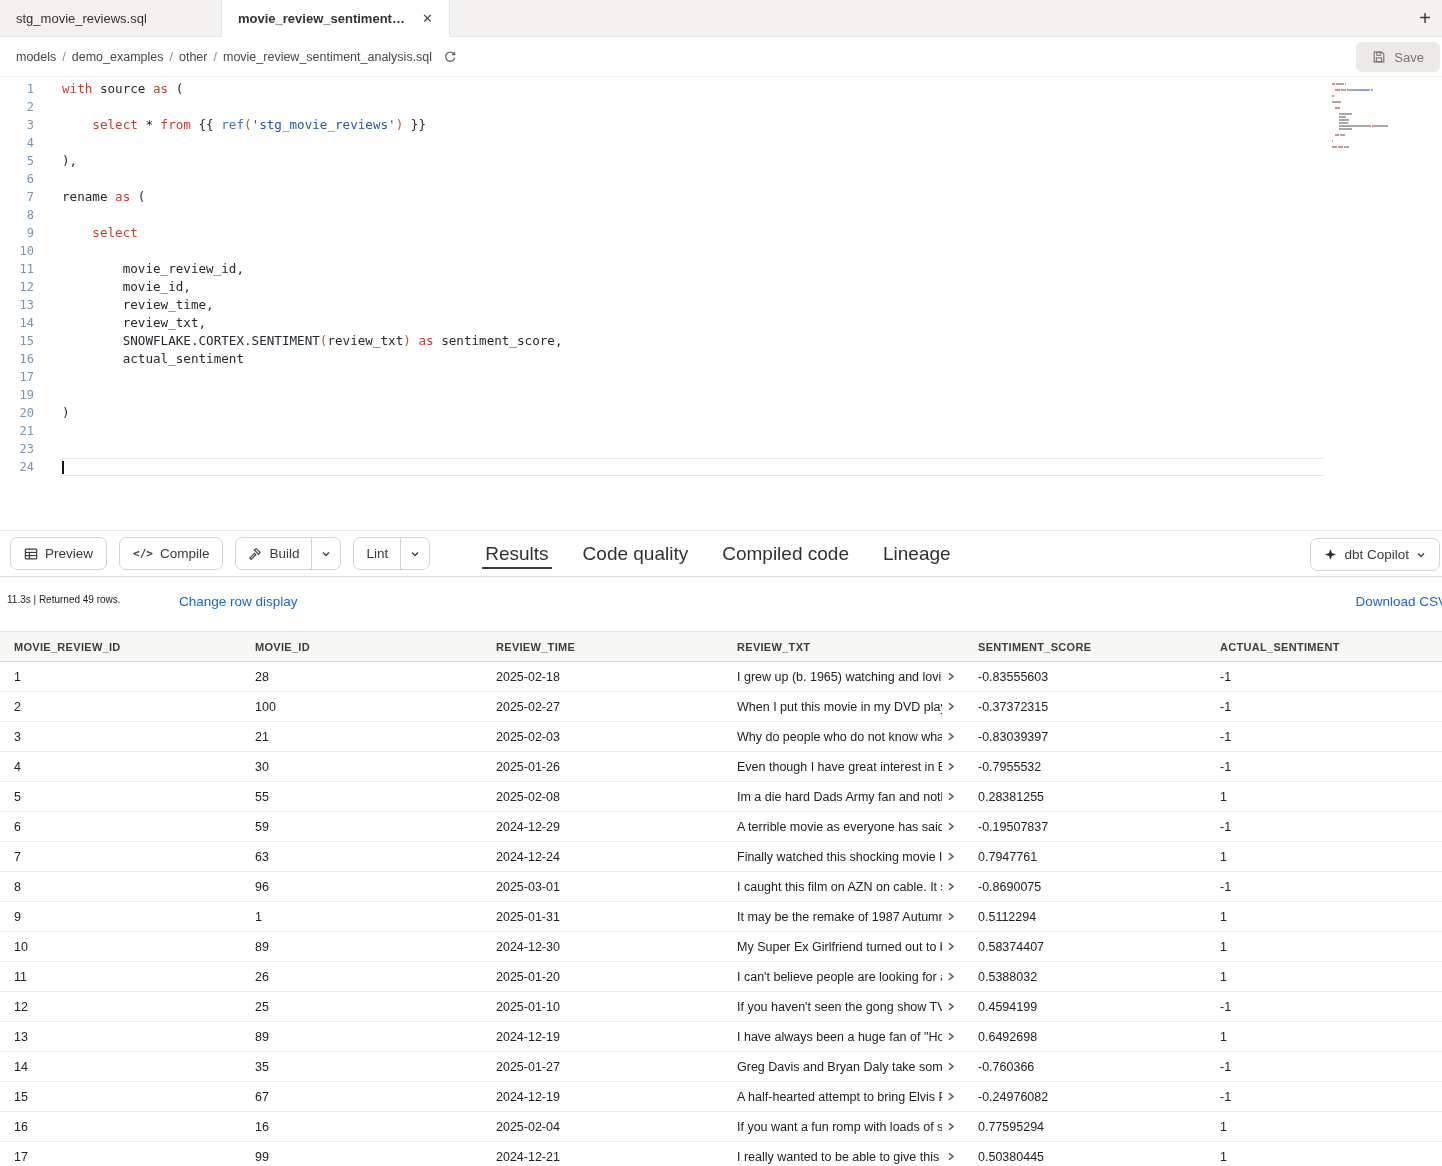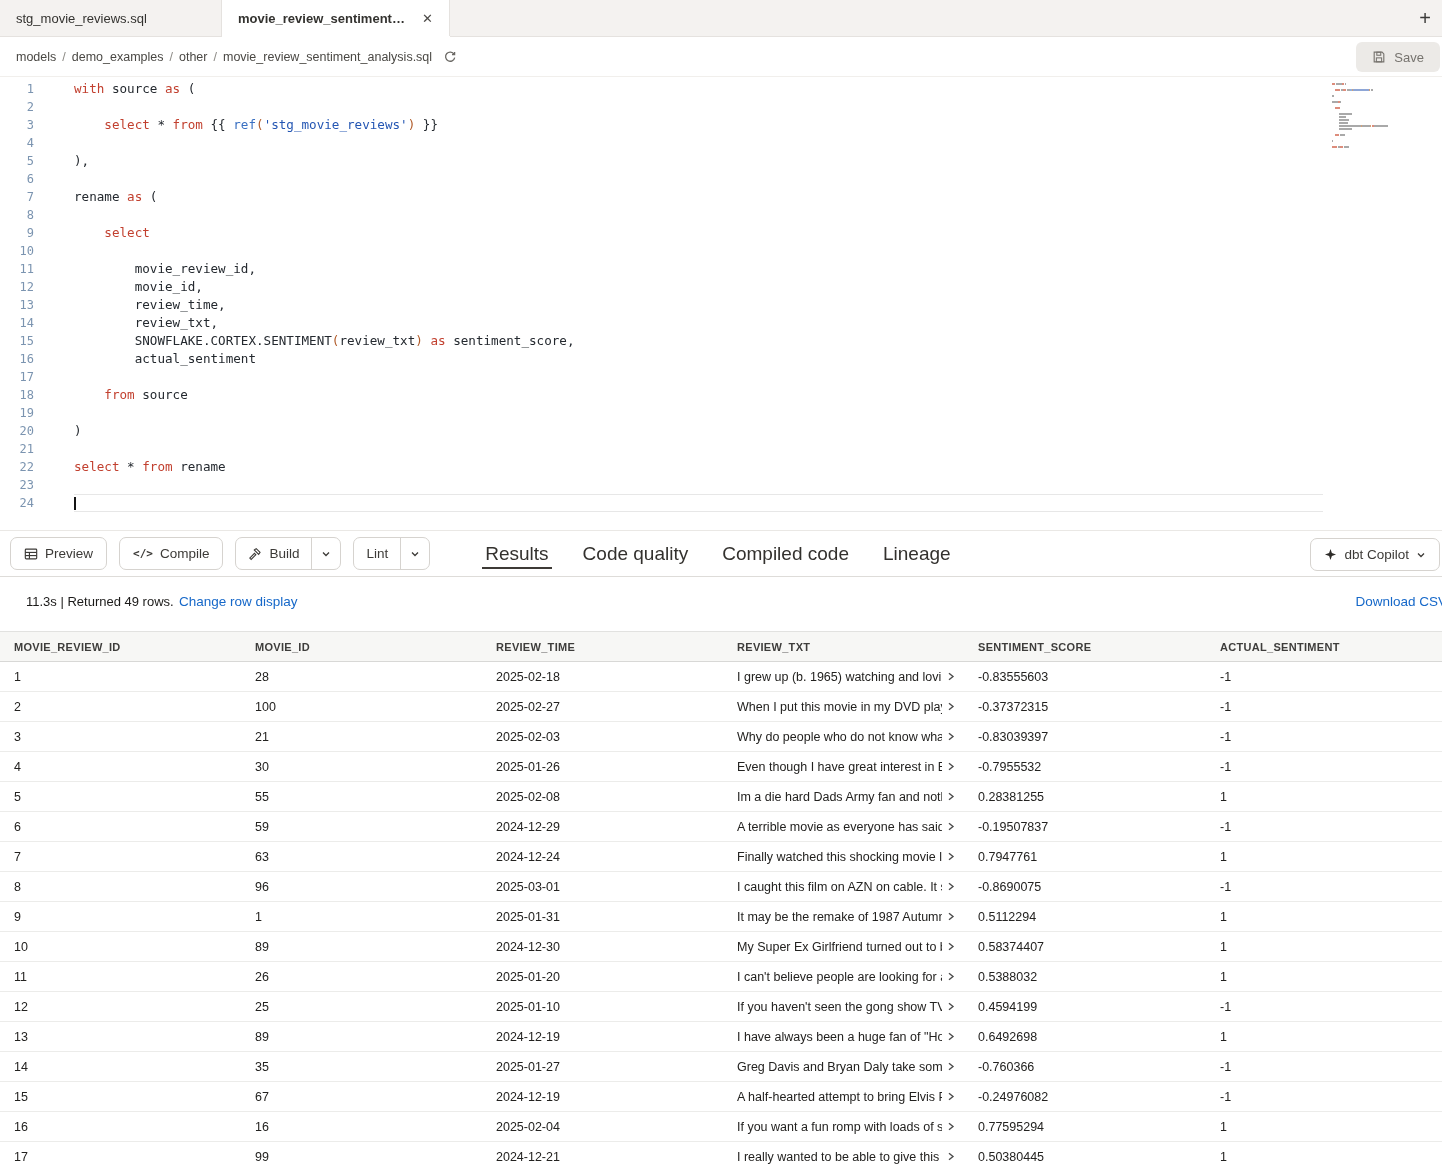--- a/index.html
+++ b/index.html
@@ -31,21 +31,21 @@
     gap:8px; padding:0 16px; background:#eceae7; color:#76736e; border:none; border-radius:6px;
     font-size:13px; font-family:inherit; cursor:pointer; }
 
   
   .editor { position:absolute; top:77px; left:0; right:0; height:453px; background:#fff;
     font-family:"DejaVu Sans Mono", monospace; font-size:12.6px; }
   .lines { padding:3px 119px 0 0; }
   .code-line { display:flex; height:18px; }
   .ln { flex:none; width:46px; text-align:right; padding-right:12px; color:#7b94b0;
     font-size:12px; line-height:18px; }
-  .code-text { flex:1; margin-left:28px; white-space:pre; line-height:18px; color:#24292f; }
+  .code-text { flex:1; margin-left:16px; white-space:pre; line-height:18px; color:#24292f; }
   .tk-kw { color:#c2402f; }
   .tk-fn { color:#3a70c2; }
   .tk-st { color:#2456b3; }
   .tk-br { color:#b05a28; }
   .tk-pl { color:#24292f; }
   .current .code-text { border-top:1px solid #e7e7e7; border-bottom:1px solid #e7e7e7; line-height:16px; }
   .cursor { display:inline-block; width:1.5px; height:13px; background:#141414;
     vertical-align:middle; animation:blink 1.1s steps(1) infinite; }
   @keyframes blink { 50% { opacity:0; } }
   .minimap { position:absolute; left:1332px; top:6px; width:84px; }
@@ -73,21 +73,21 @@
   .code-ic { font-family:"DejaVu Sans Mono", monospace; font-size:11px; font-weight:700; color:#3c3a37; }
   .rtabs { display:flex; height:100%; margin-left:26px; }
   .rtab { position:relative; display:flex; align-items:center; padding:0 17px;
     font-size:19px; color:#33312e; cursor:pointer; white-space:nowrap; }
   .rtab.active::after { content:""; position:absolute; left:14px; right:14px; bottom:-1px;
     height:2px; background:#3d3a36; }
   .copilot { position:absolute; right:2px; top:7px; margin-right:0; }
 
   
   .statusbar { position:absolute; top:578px; left:0; right:0; height:53px; background:#fff; }
-  .status-summary { position:absolute; left:26px; top:16px; font-size:13px; color:#1b1a19; }
+  .status-summary { position:absolute; left:7px; top:16px; font-size:10px; color:#1b1a19; }
   .link { color:#1668c9; font-size:13.5px; cursor:pointer; white-space:nowrap; }
   .change-link { position:absolute; left:179px; top:16px; }
   .download-link { position:absolute; right:-5px; top:16px; }
 
   
   .tablewrap { position:absolute; top:631px; left:0; right:0; bottom:0; overflow:hidden; }
   table { border-collapse:collapse; table-layout:fixed; width:1442px; }
   th { height:30px; background:#f7f7f5; border-top:1px solid #e2e2e0; border-bottom:1px solid #d8d8d6;
     font-size:11px; font-weight:700; color:#3e3d3b; letter-spacing:0.3px; text-align:left;
     padding:0 4px 0 14px; white-space:nowrap; overflow:hidden; cursor:pointer; }
@@ -204,38 +204,30 @@
       </div>
       <div class="code-line">
         <span class="ln">16</span>
         <span class="code-text"><span class="tk-pl">        actual_sentiment</span></span>
       </div>
       <div class="code-line">
         <span class="ln">17</span>
         <span class="code-text"></span>
       </div>
       <div class="code-line">
-        <span class="ln">18</span>
-        <span class="code-text"><span class="tk-pl">    </span><span class="tk-kw">from</span><span class="tk-pl"> source</span></span>
-      </div>
-      <div class="code-line">
         <span class="ln">19</span>
         <span class="code-text"></span>
       </div>
       <div class="code-line">
         <span class="ln">20</span>
         <span class="code-text"><span class="tk-pl">)</span></span>
       </div>
       <div class="code-line">
         <span class="ln">21</span>
         <span class="code-text"></span>
-      </div>
-      <div class="code-line">
-        <span class="ln">22</span>
-        <span class="code-text"><span class="tk-kw">select</span><span class="tk-pl"> * </span><span class="tk-kw">from</span><span class="tk-pl"> rename</span></span>
       </div>
       <div class="code-line">
         <span class="ln">23</span>
         <span class="code-text"></span>
       </div>
       <div class="code-line current">
         <span class="ln">24</span>
         <span class="code-text"><span class="cursor"></span></span>
       </div>
     </div>

